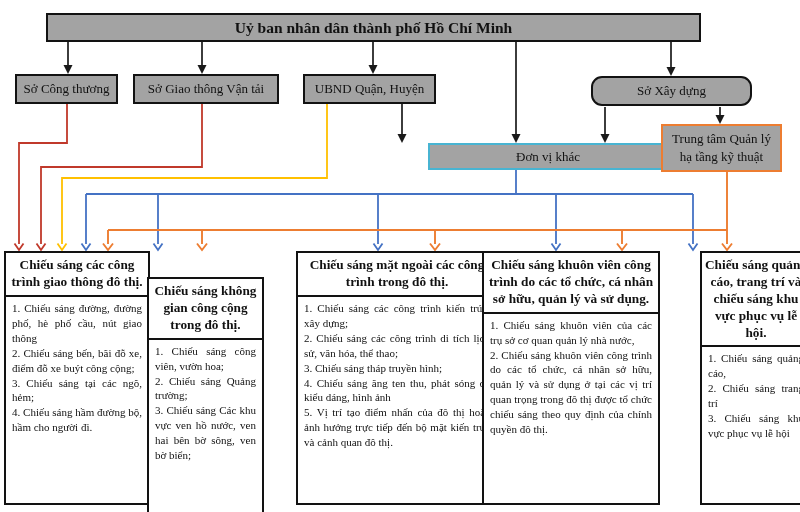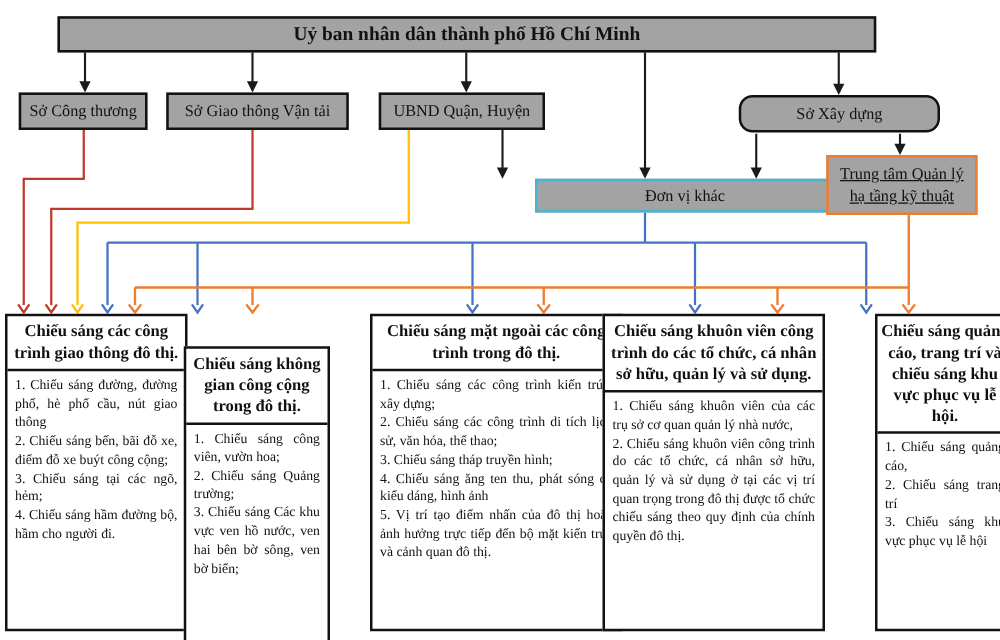--- a/index.html
+++ b/index.html
@@ -21,21 +21,21 @@
   .b-black{border:2.2px solid #121212;}
   .b-cyan{border:2.2px solid var(--c-cyan);margin-left:40px;}
   .b-orange{border:2px solid var(--c-orange);}
   #root-box{left:46px;top:13px;width:655px;height:29px;font-weight:bold;font-size:15.5px;}
   .lvl2{font-size:13px;line-height:1.1;height:30px;top:74px;}
   #dept-cong-thuong{left:15px;width:103px;}
   #dept-giao-thong{left:133px;width:146px;}
   #dept-ubnd{left:303px;width:133px;}
   #dept-xay-dung{left:591px;top:76px;width:161px;border-radius:11px;}
   #don-vi-khac{left:388px;top:143px;width:240px;height:27px;font-size:13px;}
-  #trung-tam{left:661px;top:124px;width:121px;height:48px;font-size:13px;line-height:1.35;padding:2px 6px;text-decoration:underline;}
+  #trung-tam{left:661px;top:124px;width:121px;height:48px;font-size:13px;line-height:1.35;padding:2px 6px;}
   .col{position:absolute;top:251px;height:254px;box-sizing:border-box;
        border:2.2px solid #121212;background:#fff;display:flex;flex-direction:column;}
   .col-head{box-sizing:border-box;border-bottom:2.2px solid #121212;
        font-weight:bold;font-size:13.3px;line-height:1.27;text-align:center;
        padding:4px 3px;display:flex;align-items:center;justify-content:center;}
   .col-body{box-sizing:border-box;padding:4px 6px 4px 6px;font-size:11px;
        line-height:1.36;text-align:justify;flex:1;}
   .col-body p{margin:0;}
   #col-1{left:4px;width:146px;}
   #col-2{left:147px;width:117px;margin-top:26px;}

